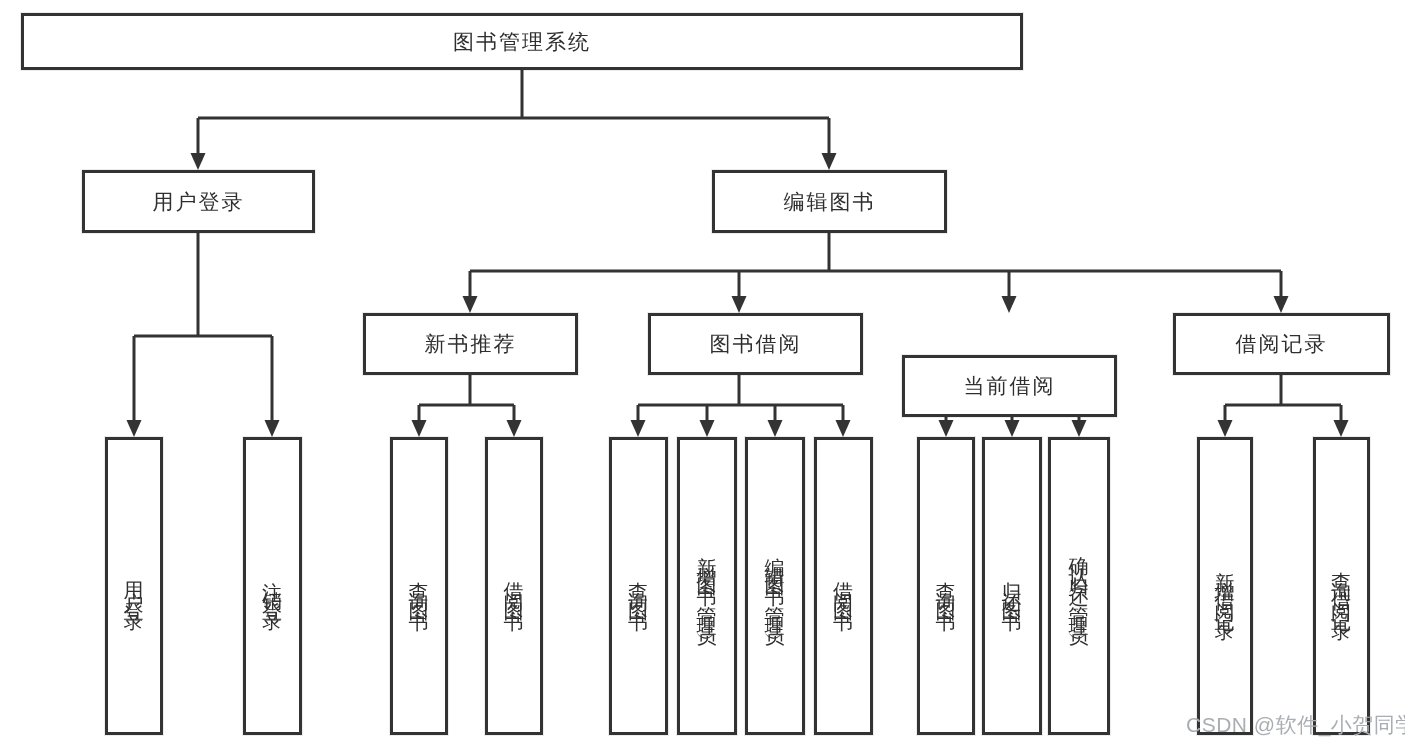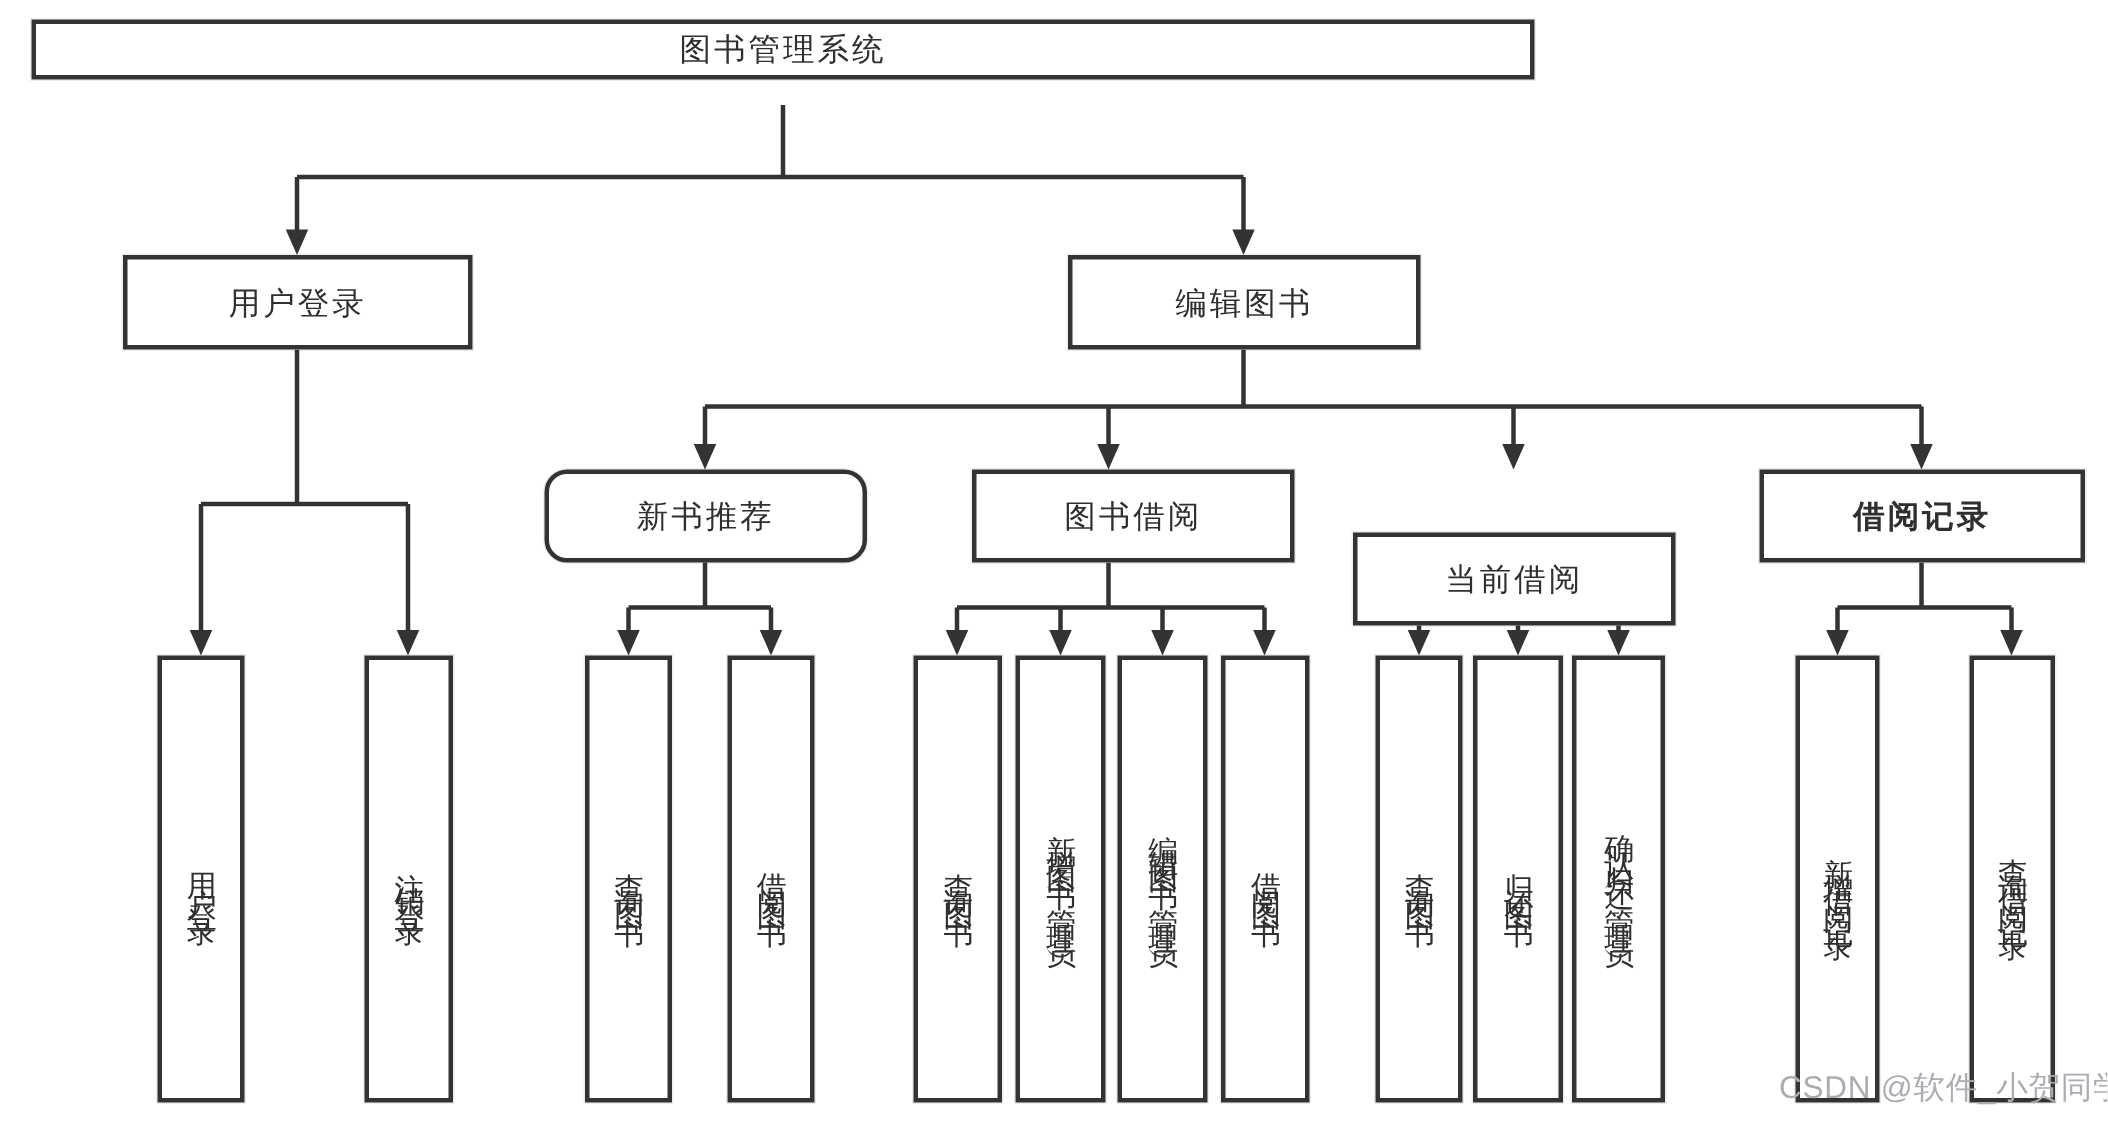--- a/index.html
+++ b/index.html
@@ -79,41 +79,41 @@
       <polygon points="699.5,420 714.5,420 707,437" fill="#333333"></polygon>
       <polygon points="767.5,420 782.5,420 775,437" fill="#333333"></polygon>
       <polygon points="835.5,420 850.5,420 843,437" fill="#333333"></polygon>
       <polygon points="938.5,420 953.5,420 946,437" fill="#333333"></polygon>
       <polygon points="1004.5,420 1019.5,420 1012,437" fill="#333333"></polygon>
       <polygon points="1071.5,420 1086.5,420 1079,437" fill="#333333"></polygon>
       <polygon points="1217.5,420 1232.5,420 1225,437" fill="#333333"></polygon>
       <polygon points="1333.5,420 1348.5,420 1341,437" fill="#333333"></polygon>
     </svg>
 
-  <div class="node h" style="left:21px;top:13px;width:1002px;height:40px;">
+  <div class="node h" style="left:21px;top:13px;width:1002px;height:57px;">
     <span class="lbl">图书管理系统</span>
   </div>
 
   <div class="node h" style="left:82px;top:170px;width:233px;height:63px;">
     <span class="lbl">用户登录</span>
   </div>
   <div class="node h" style="left:712px;top:170px;width:235px;height:63px;">
     <span class="lbl">编辑图书</span>
   </div>
 
-  <div class="node h" style="left:363px;top:313px;width:215px;height:62px;border-radius:15px;">
+  <div class="node h" style="left:363px;top:313px;width:215px;height:62px;">
     <span class="lbl">新书推荐</span>
   </div>
   <div class="node h" style="left:632px;top:313px;width:215px;height:62px;margin-left:16px;">
     <span class="lbl">图书借阅</span>
   </div>
   <div class="node h" style="left:902px;top:313px;width:215px;height:62px;margin-top:42px;">
     <span class="lbl">当前借阅</span>
   </div>
-  <div class="node h" style="left:1173px;top:313px;width:217px;height:62px;font-weight:bold;">
+  <div class="node h" style="left:1173px;top:313px;width:217px;height:62px;">
     <span class="lbl">借阅记录</span>
   </div>
 
   <div class="node leaf" style="left:105px;top:437px;width:58px;height:298px;">
     <span class="lbl">用户登录</span>
   </div>
   <div class="node leaf" style="left:243px;top:437px;width:59px;height:298px;">
     <span class="lbl">注销登录</span>
   </div>
 

